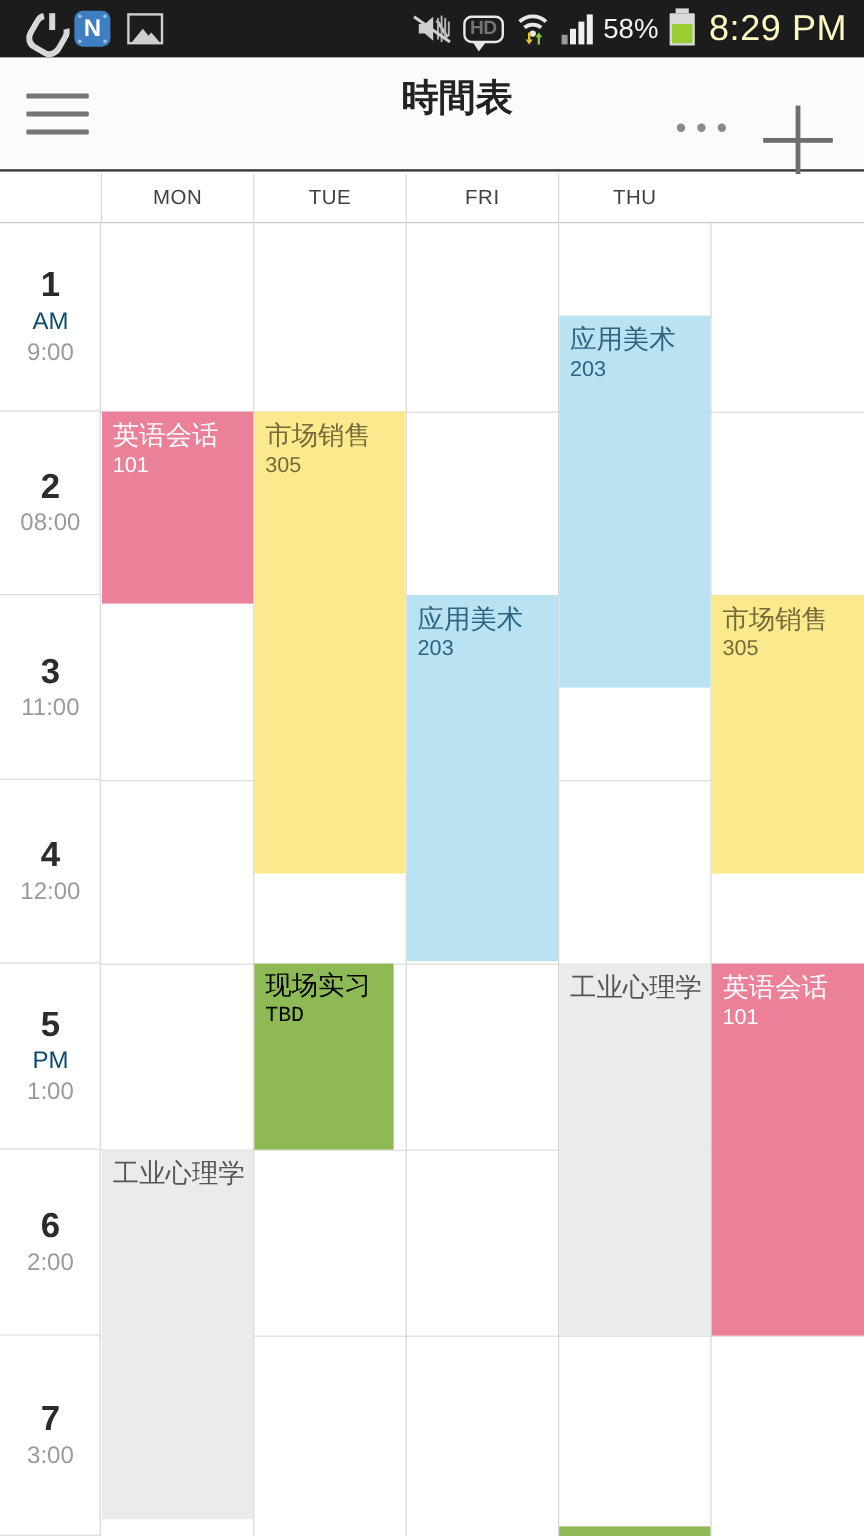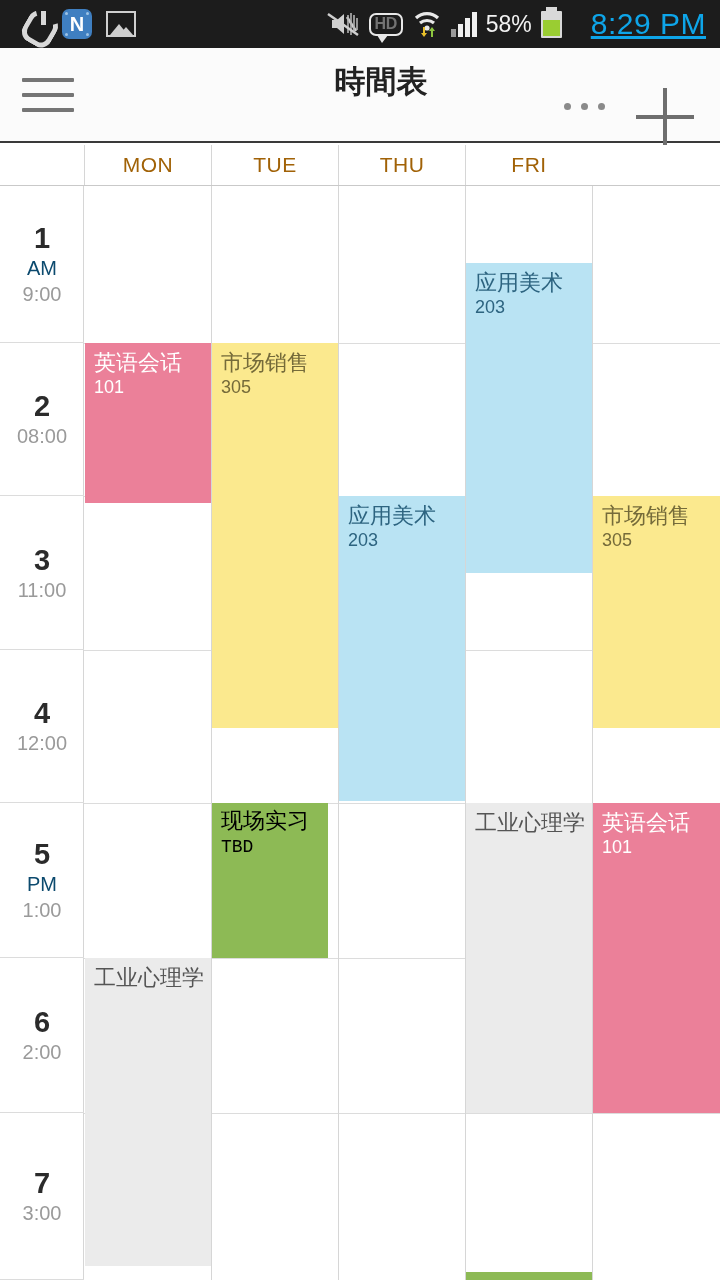--- a/index.html
+++ b/index.html
@@ -74,21 +74,21 @@
   .sb-pct{ color:#f2f2f2; font-size:23px; }
   .ic-batt{
     width:21px; height:27px; background:#d9d9d9; position:relative;
     border-radius:1px;
   }
   .ic-batt::before{
     content:""; position:absolute; left:5px; top:-4px; width:11px; height:4px;
     background:#d9d9d9;
   }
   .ic-batt i{ position:absolute; left:2px; right:2px; bottom:2px; height:58%; background:#9acd32; }
-  .sb-time{ color:#0ea5e9; font-size:30px; margin-left:20px; letter-spacing:0.5px;text-decoration:underline; }
+  .sb-time{ color:#fef9c3; font-size:30px; margin-left:3px; letter-spacing:0.5px; }
 
   
   .header{
     position:absolute; left:0; top:48px; width:720px; height:95px;
     background:#fbfbfb; border-bottom:2px solid #3a3a3a;
   }
   .hamburger{
     position:absolute; left:22px; top:26px; width:52px; height:42px;
     display:flex; flex-direction:column; justify-content:space-between;
     padding:4px 0;
@@ -118,21 +118,21 @@
     position:absolute; left:0; top:145px; width:720px; height:1135px;
     overflow:hidden; background:#fff;
   }
   .dayrow{
     position:absolute; left:0; top:0; width:720px; height:41px;
     display:flex; border-bottom:1px solid #c9c9c9;
   }
   .daycell{
     flex:0 0 127px; border-left:1px solid #d6d6d6;
     display:flex; align-items:center; justify-content:center;
-    font-size:21px; color:#a16207; letter-spacing:0.5px;text-align:right;
+    font-size:17px; color:#404040; letter-spacing:0.5px;text-align:right;
   }
   .daycell.corner{ flex:0 0 84px; border-left:none; }
 
   .body{ position:absolute; left:0; top:41px; width:720px; height:1094px; }
 
   .timecol{
     position:absolute; left:0; top:0; width:84px; height:1094px;
     border-right:1px solid #d6d6d6;
   }
   .tslot{
@@ -217,22 +217,22 @@
   </div>
   <div class="plus-btn"></div>
 </div>
 
 <div class="grid-wrap">
 
   <div class="dayrow">
     <div class="daycell corner"></div>
     <div class="daycell">MON</div>
     <div class="daycell">TUE</div>
+    <div class="daycell">FRI</div>
     <div class="daycell">THU</div>
-    <div class="daycell">FRI</div>
   </div>
 
   <div class="body">
     <div id="rowseps">
         <div class="rowsep" style="top: 157px;"></div>
         <div class="rowsep" style="top: 310px;"></div>
         <div class="rowsep" style="top: 464px;"></div>
         <div class="rowsep" style="top: 617px;"></div>
         <div class="rowsep" style="top: 772px;"></div>
         <div class="rowsep" style="top: 927px;"></div>

